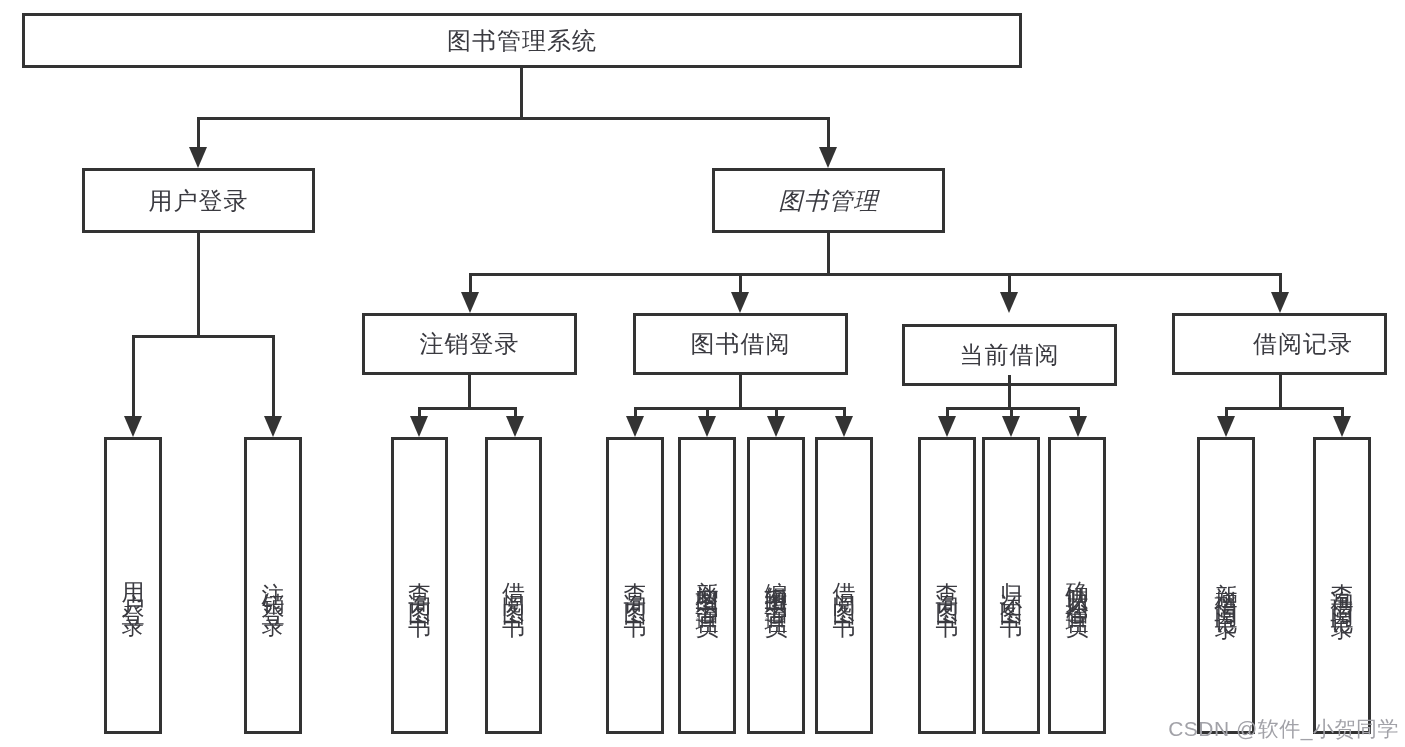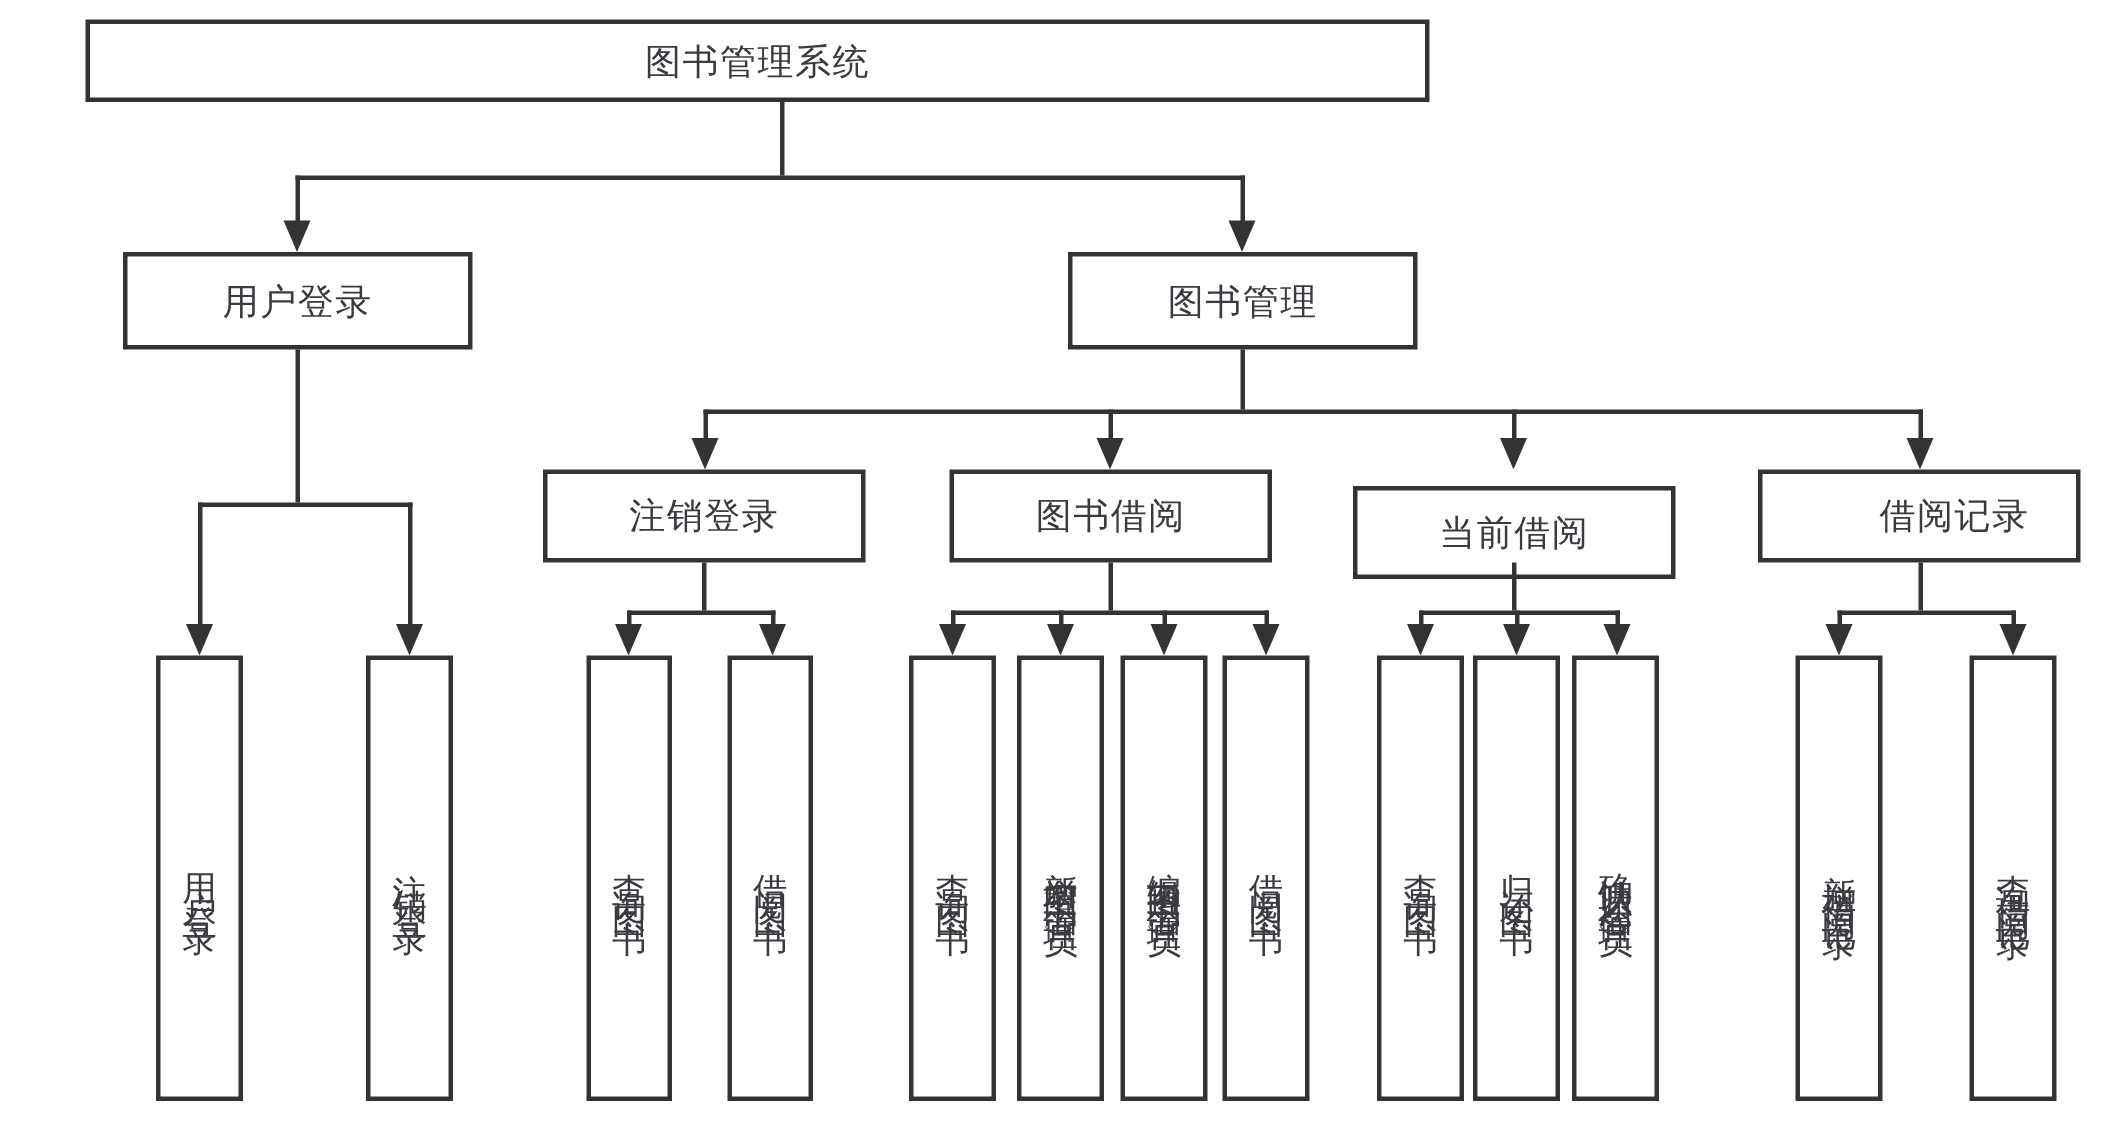--- a/index.html
+++ b/index.html
@@ -48,35 +48,35 @@
     letter-spacing:0.5px;
     z-index:5;
     white-space:nowrap;
   }
 </style>
 </head>
 <body>
 
 <div id="canvas">
 
-  <div class="node" style="left:22px;top:13px;width:896px;height:55px;margin-left:35px;">
+  <div class="node" style="left:22px;top:13px;width:1000px;height:55px;">
     <span class="hlabel">图书管理系统</span>
   </div>
 
   <div class="vl" style="left:520px;top:68px;height:49px;"></div>
   <div class="hl" style="left:197px;top:117px;width:633px;"></div>
   <div class="vl" style="left:197px;top:117px;height:31px;"></div>
   <div class="arw" style="left:189px;top:147px;"></div>
   <div class="vl" style="left:827px;top:117px;height:31px;"></div>
   <div class="arw" style="left:819px;top:147px;"></div>
 
   <div class="node" style="left:82px;top:168px;width:233px;height:65px;">
     <span class="hlabel">用户登录</span>
   </div>
-  <div class="node" style="left:712px;top:168px;width:233px;height:65px;">
+  <div class="node" style="left:712px;top:168px;width:233px;height:65px;font-style:italic;">
     <span class="hlabel">图书管理</span>
   </div>
 
   <div class="vl" style="left:197px;top:233px;height:102px;"></div>
   <div class="hl" style="left:132px;top:335px;width:143px;"></div>
   <div class="vl" style="left:132px;top:335px;height:82px;"></div>
   <div class="arw" style="left:124px;top:416px;"></div>
   <div class="vl" style="left:272px;top:335px;height:82px;"></div>
   <div class="arw" style="left:264px;top:416px;"></div>
 
@@ -175,14 +175,15 @@
     <span class="vtext ls-xs">确认归还（管理员）</span>
   </div>
 
   <div class="node" style="left:1197px;top:437px;width:58px;height:297px;">
     <span class="vtext ls-s">新增借阅记录</span>
   </div>
   <div class="node" style="left:1313px;top:437px;width:58px;height:297px;">
     <span class="vtext ls-s">查询借阅记录</span>
   </div>
 
+  <div id="watermark">CSDN @软件_小贺同学</div>
 
 </div>
 
 </body></html>

